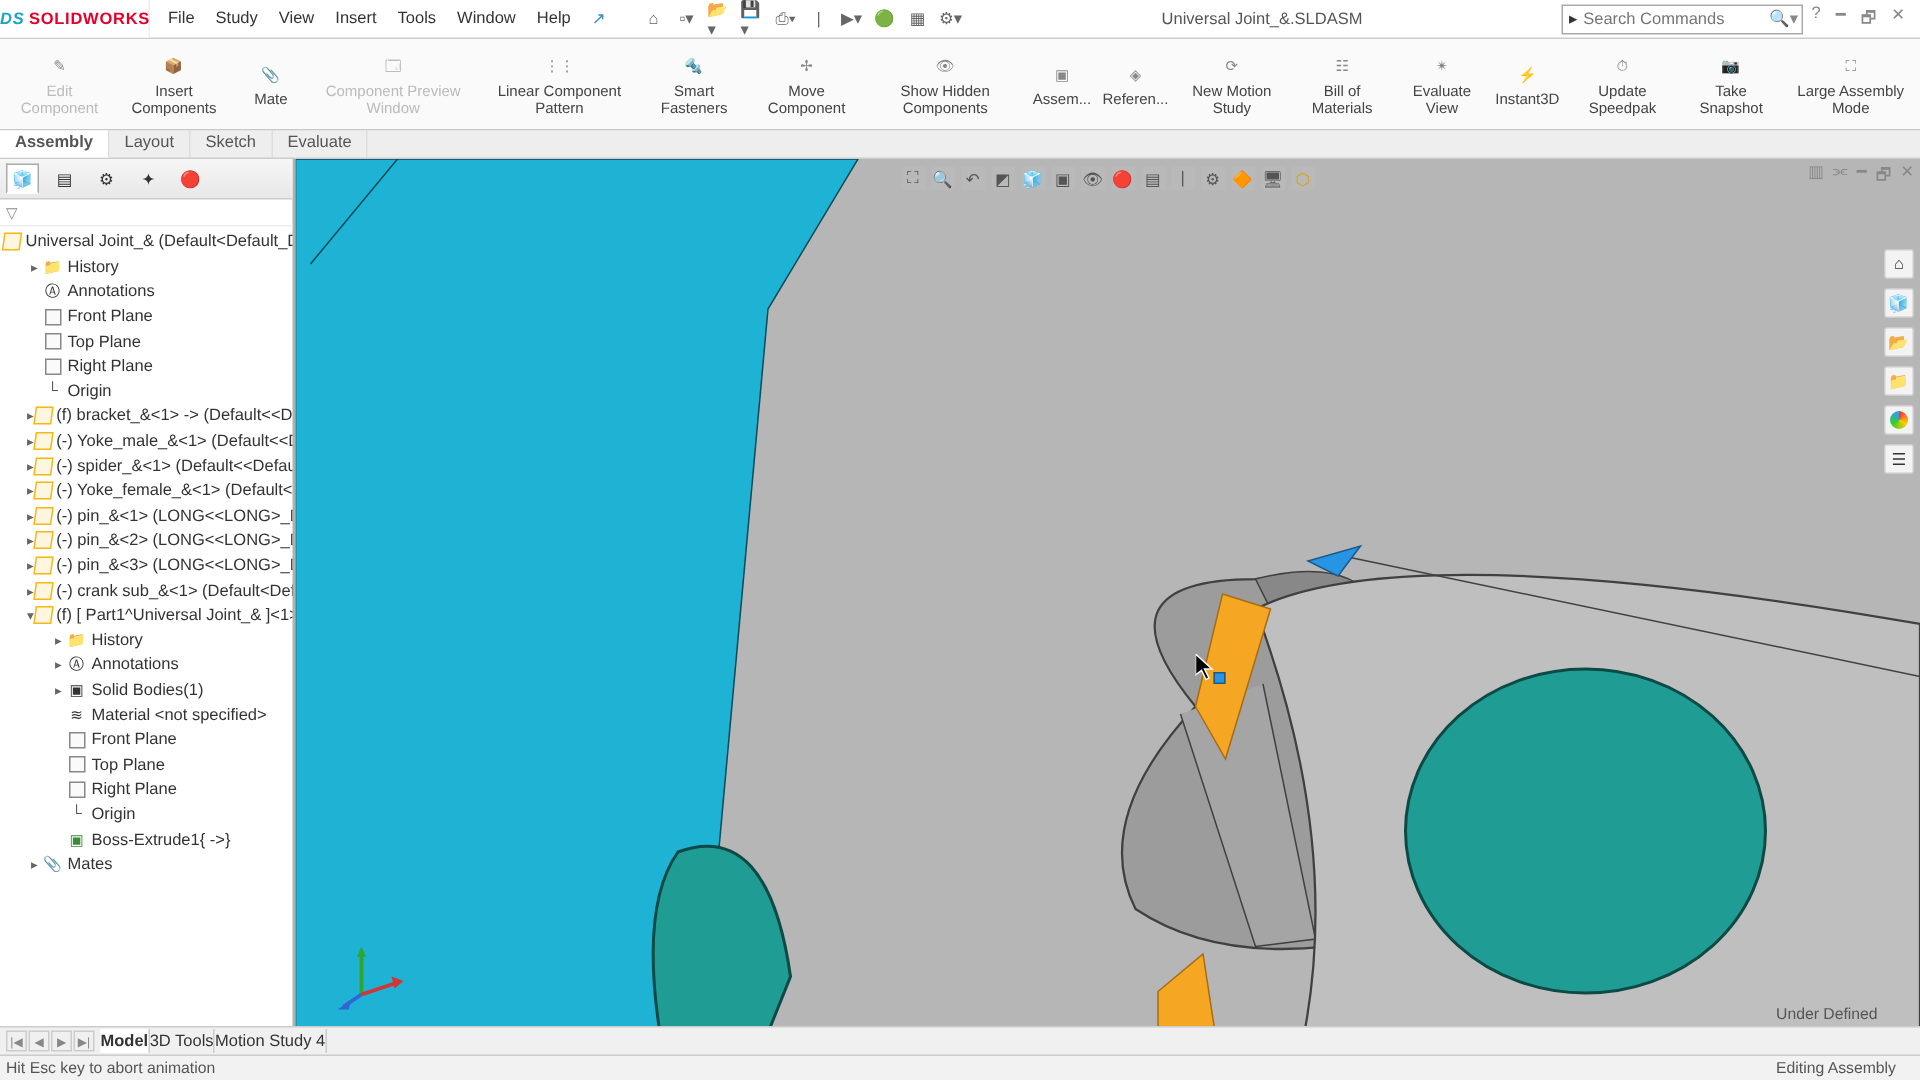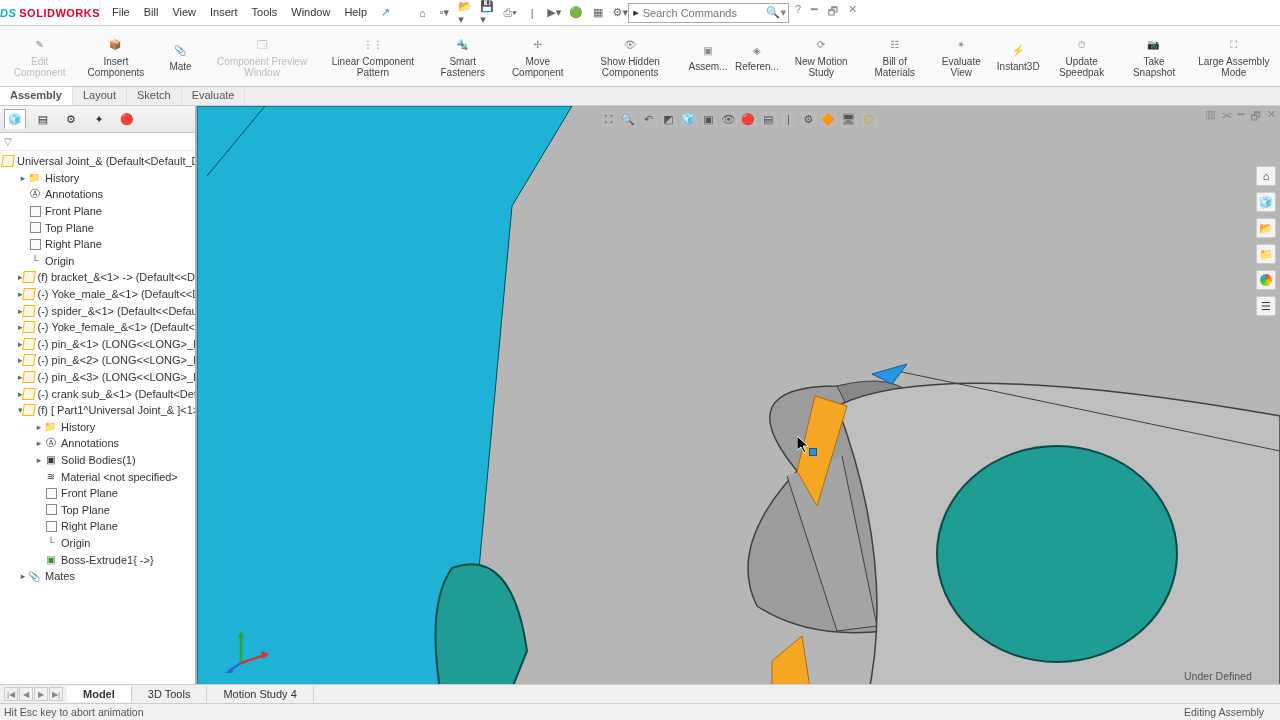--- a/index.html
+++ b/index.html
@@ -37,59 +37,60 @@
 .blk .tree-icon { color:#3b8b38; }
 .viewport { flex:1; position:relative; background:#b6b6b6; overflow:hidden; }
 .heads-up { position:absolute; top:4px; left:50%; transform:translateX(-50%); height:18px; display:flex; gap:4px; align-items:center; }
 .hu-icon { width:16px; height:16px; display:flex; align-items:center; justify-content:center; color:#555; background:rgba(255,255,255,.05); cursor:pointer;}
 .side-tools { position:absolute; right:4px; top:60px; display:flex; flex-direction:column; gap:6px; }
 .side-tool { width:20px; height:20px; background:#f3f3f3; border:1px solid #ccc; border-radius:2px; display:flex; align-items:center; justify-content:center; cursor:pointer; font-size:11px;}
 .triad { position:absolute; left:28px; bottom:28px; }
 .bottom-tabs { height:19px; background:#f0f0f0; border-top:1px solid #ccc; display:flex; align-items:center; }
 .bt-ctrls { display:flex; gap:1px; padding:0 4px;}
 .bt-ctrls span { width:14px; height:14px; border:1px solid #ccc; display:flex; align-items:center; justify-content:center; font-size:8px; color:#888; cursor:pointer;}
-.btab { padding:2px 16px; font-size:11px; border-right:1px solid #ccc; cursor:pointer;}
+.btab { padding:2px 0; font-size:11px; border-right:1px solid #ccc; cursor:pointer;}
 .btab.active { background:#fff; font-weight:600; }
 .statusbar { position:absolute; bottom:0; left:0; right:0; height:17px; background:#f2f2f2; border-top:1px solid #ccc; display:flex; align-items:center; font-size:10.5px; color:#555; padding:0 4px;}
 .statusbar .right { margin-left:auto; display:flex; gap:24px; padding-right:12px;flex-direction:column;}
 .indent1 { padding-left:18px; }
 .indent2 { padding-left:34px; }
 .cube-ic { width:12px;height:12px;border:1.5px solid #f5b816;background:#fff6e0;transform:skewX(-8deg);}
 .plane-ic { width:11px;height:11px;border:1px solid #888;background:#fafafa;}
 .origin-ic { font-size:10px;color:#555;}
 </style>
 </head>
 <body>
 
 <div class="menubar">
   <div class="logo">
     <span class="logo-text"><span class="dss">DS</span><span class="sw1">SOLIDWORKS</span></span>
   </div>
   <div class="menus">
     <span>File</span>
-    <span>Bill</span>
+    <span>Study</span>
     <span>View</span>
     <span>Insert</span>
     <span>Tools</span>
     <span>Window</span>
     <span>Help</span>
     <span style="color:#3a8cc4;">↗</span>
   </div>
   <div class="qat">
     <div class="qat-icon">⌂</div>
     <div class="qat-icon">▫▾</div>
     <div class="qat-icon">📂▾</div>
     <div class="qat-icon">💾▾</div>
     <div class="qat-icon">⎙▾</div>
     <div class="qat-icon">|</div>
     <div class="qat-icon">▶▾</div>
     <div class="qat-icon">🟢</div>
     <div class="qat-icon">▦</div>
     <div class="qat-icon">⚙▾</div>
   </div>
+  <div class="title">Universal Joint_&amp;.SLDASM</div>
   <div class="search-cmd">
     <span>▸</span>
     <input placeholder="Search Commands" style="">
     <span style="color:#888;">🔍▾</span>
   </div>
   <div class="win-ctrls">
     <span>?</span>
     <span>━</span>
     <span>🗗</span>
     <span>✕</span>

